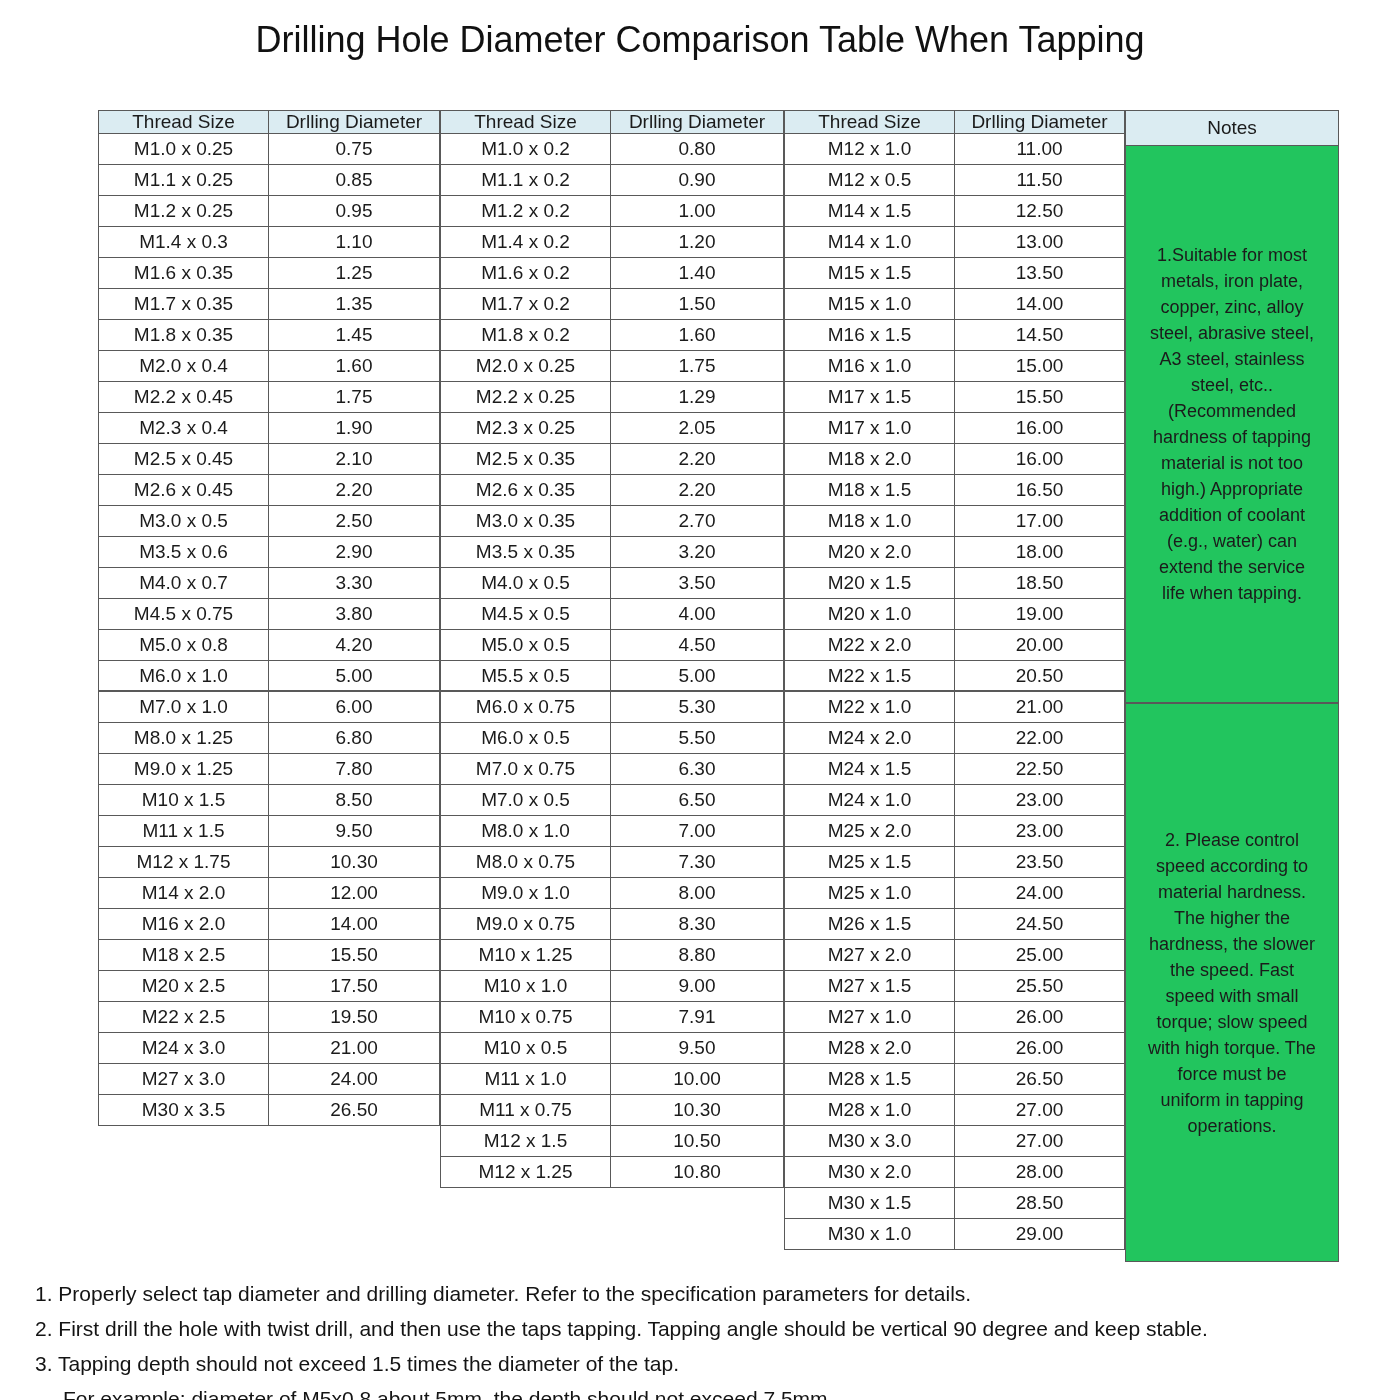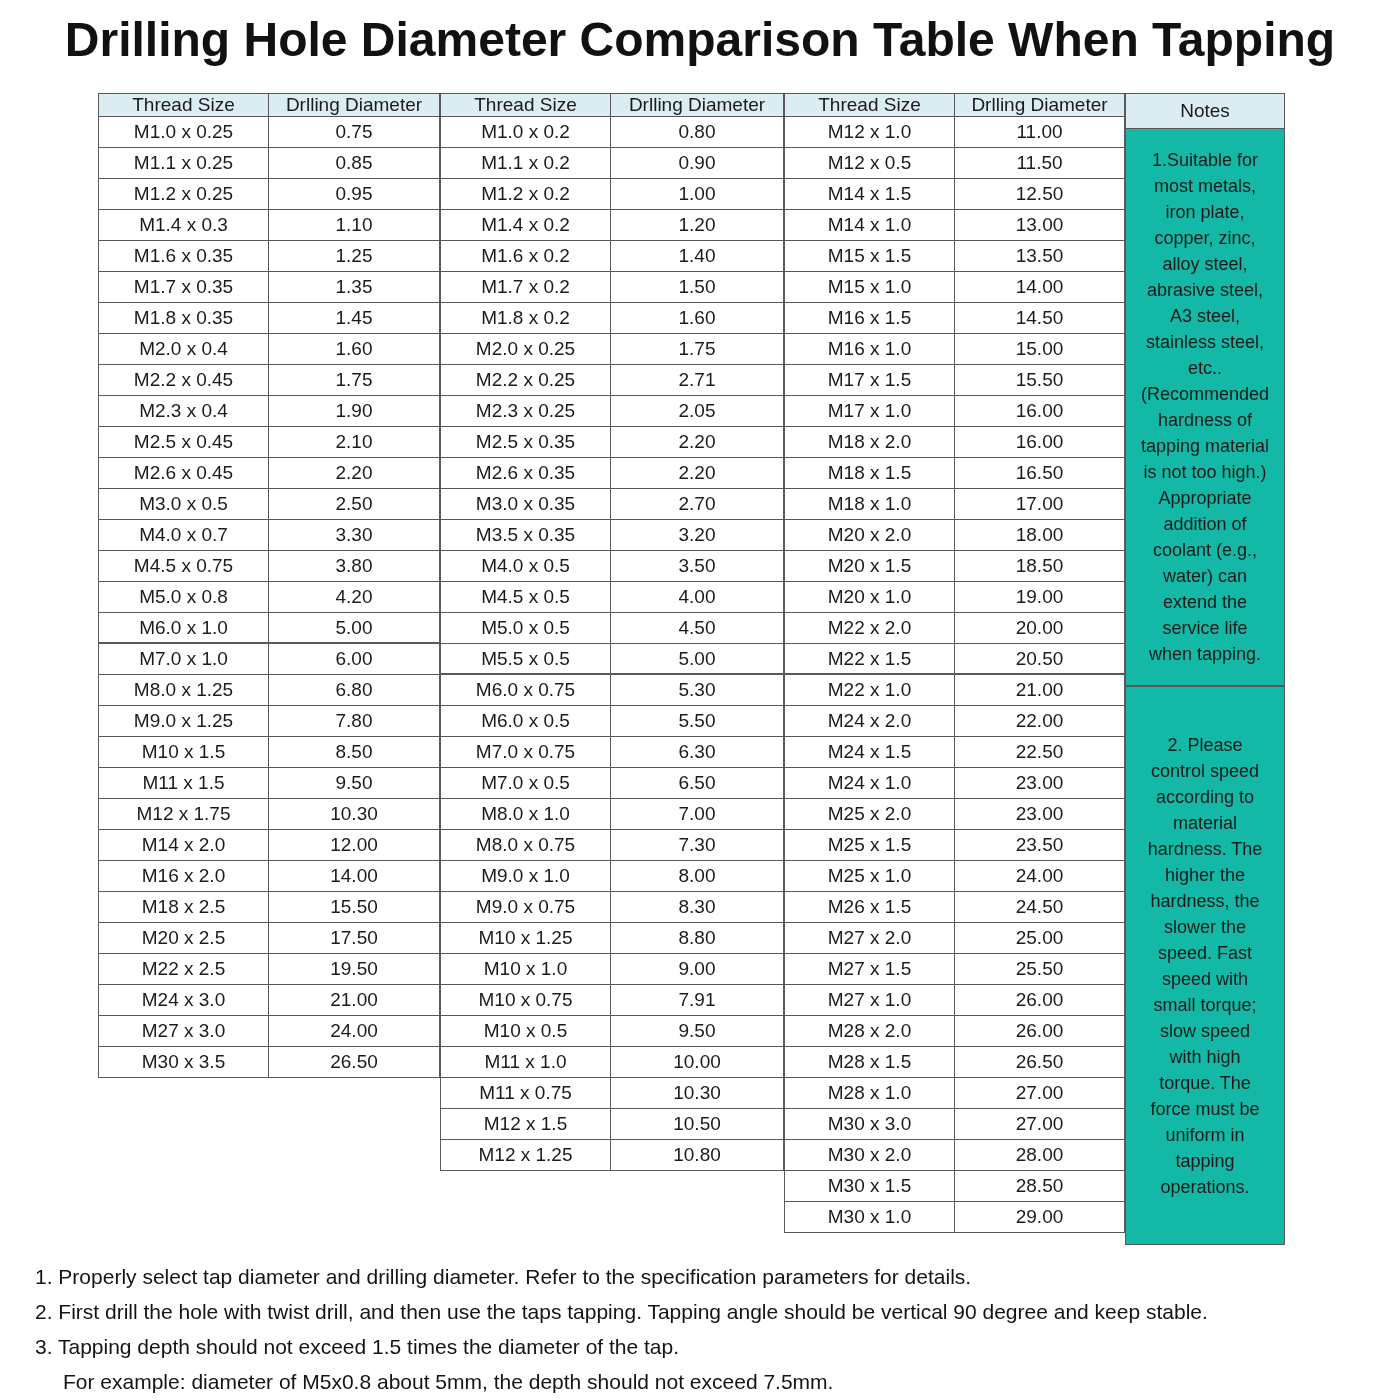--- a/index.html
+++ b/index.html
@@ -9,25 +9,25 @@
   }
   html, body { margin: 0; padding: 0; }
   body {
     width: 1400px; height: 1400px;
     background: #ffffff;
     font-family: "Liberation Sans", sans-serif;
     color: var(--txt);
     overflow: hidden;
   }
   h1 {
-    margin: 16px 0 30px 0;
+    margin: 16px 0 47px 0;
     text-align: center;
-    font-size: 48px;
+    font-size: 36px;
     line-height: 47px;
-    font-weight: 700;
+    font-weight: 400;
     color: #111;
   }
   .table-area {
     display: flex;
     align-items: flex-start;
     margin-left: 98px;
   }
   table.pair {
     border-collapse: separate;
     border-spacing: 0;
@@ -50,23 +50,23 @@
     height: 22px;
     background: var(--hbg);
     font-weight: 400;
   }
   table.pair td { height: 31px; }
   table.pair tr.sep td { border-bottom-width: 2px; text-align: center; }
   .col-thread { width: 170px; }
   .col-diam   { width: 171px; }
   .notes-col {
     box-sizing: border-box;
-    width: 160px;
+    width: 214px;
     border: 1px solid var(--bc);
-    background: #14b8a6;
+    background: #22c55e;
   }
   .notes-header {
     box-sizing: border-box;
     height: 35px;
     background: var(--hbg);
     border-bottom: 1px solid var(--bc);
     display: flex;
     align-items: center;
     justify-content: center;
     font-size: 19px;
@@ -152,20 +152,24 @@
         </tr>
         <tr>
           <td>M2.6 x 0.45</td>
           <td>2.20</td>
         </tr>
         <tr>
           <td>M3.0 x 0.5</td>
           <td>2.50</td>
         </tr>
         <tr>
+          <td>M3.5 x 0.6</td>
+          <td>2.90</td>
+        </tr>
+        <tr>
           <td>M4.0 x 0.7</td>
           <td>3.30</td>
         </tr>
         <tr>
           <td>M4.5 x 0.75</td>
           <td>3.80</td>
         </tr>
         <tr>
           <td>M5.0 x 0.8</td>
           <td>4.20</td>
@@ -268,21 +272,21 @@
         <tr>
           <td>M1.8 x 0.2</td>
           <td>1.60</td>
         </tr>
         <tr>
           <td>M2.0 x 0.25</td>
           <td>1.75</td>
         </tr>
         <tr>
           <td>M2.2 x 0.25</td>
-          <td>2.71</td>
+          <td>1.29</td>
         </tr>
         <tr>
           <td>M2.3 x 0.25</td>
           <td>2.05</td>
         </tr>
         <tr>
           <td>M2.5 x 0.35</td>
           <td>2.20</td>
         </tr>
         <tr>

